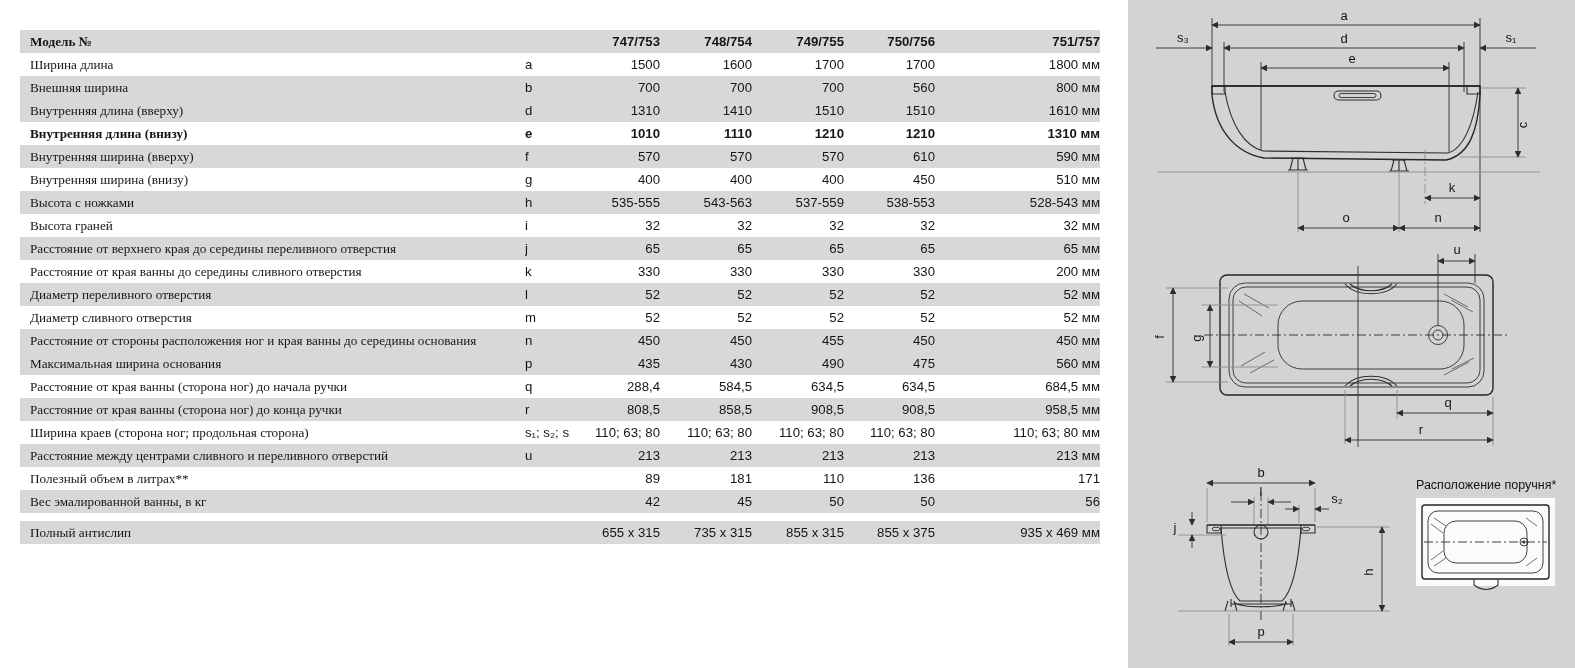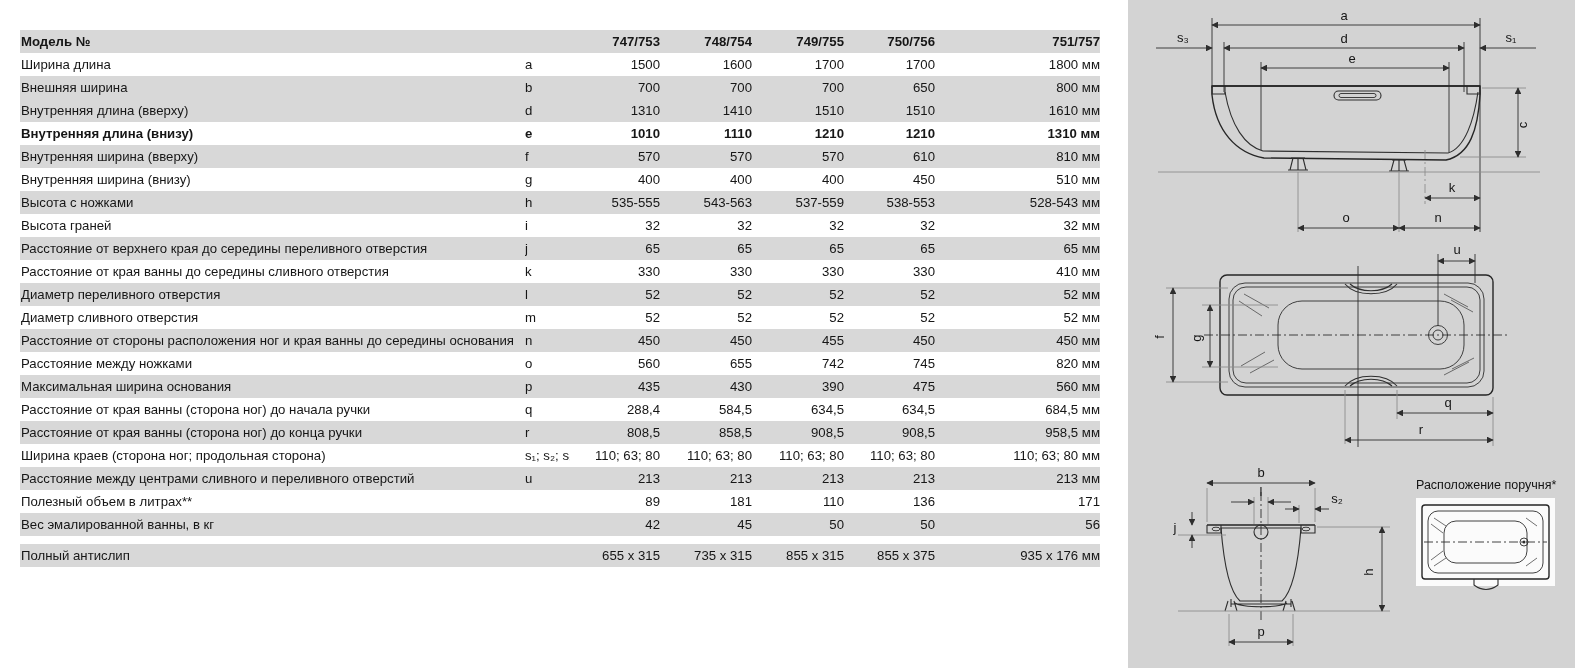--- a/index.html
+++ b/index.html
@@ -2,21 +2,21 @@
 <html><head>
 <meta charset="utf-8">
 <style>
   html,body{margin:0;padding:0;background:#fff;}
   body{width:1575px;height:668px;position:relative;overflow:hidden;
        font-family:"Liberation Sans","DejaVu Sans",sans-serif;color:#161616;}
   
   .table-wrap{position:absolute;left:20px;top:30px;width:1080px;}
   table.spec{border-collapse:collapse;table-layout:fixed;width:1080px;font-size:13.2px;}
   table.spec td{height:23px;padding:0;vertical-align:middle;white-space:nowrap;overflow:hidden;}
-  table.spec td:first-child{padding-left:1px;}
+  table.spec td:first-child{padding-left:10px;font-family:Liberation Serif, serif;}
   td.letter{padding-left:6px;}
   td.num{text-align:right;padding-right:3px;}
   tr.shade td{background:#d8d8d8;}
   tr.bold td{font-weight:700;}
   tr.header-row td{font-weight:700;}
   tr.spacer td{height:8px;background:#fff;}
   
   .panel{position:absolute;left:1128px;top:0;width:447px;height:668px;background:#d3d3d3;}
   svg text.lbl{font-family:"Liberation Sans","DejaVu Sans",sans-serif;font-size:13px;fill:#141414;}
   svg text.cap{font-family:"Liberation Sans","DejaVu Sans",sans-serif;font-size:12.5px;fill:#141414;}
@@ -61,21 +61,21 @@
           <td class="num">1700</td>
           <td class="num">1700</td>
           <td class="num">1800 мм</td>
         </tr>
         <tr class="shade">
           <td>Внешняя ширина</td>
           <td class="letter">b</td>
           <td class="num">700</td>
           <td class="num">700</td>
           <td class="num">700</td>
-          <td class="num">650</td>
+          <td class="num">560</td>
           <td class="num">800 мм</td>
         </tr>
         <tr class="shade">
           <td>Внутренняя длина (вверху)</td>
           <td class="letter">d</td>
           <td class="num">1310</td>
           <td class="num">1410</td>
           <td class="num">1510</td>
           <td class="num">1510</td>
           <td class="num">1610 мм</td>
@@ -89,21 +89,21 @@
           <td class="num">1210</td>
           <td class="num">1310 мм</td>
         </tr>
         <tr class="shade">
           <td>Внутренняя ширина (вверху)</td>
           <td class="letter">f</td>
           <td class="num">570</td>
           <td class="num">570</td>
           <td class="num">570</td>
           <td class="num">610</td>
-          <td class="num">810 мм</td>
+          <td class="num">590 мм</td>
         </tr>
         <tr class="">
           <td>Внутренняя ширина (внизу)</td>
           <td class="letter">g</td>
           <td class="num">400</td>
           <td class="num">400</td>
           <td class="num">400</td>
           <td class="num">450</td>
           <td class="num">510 мм</td>
         </tr>
@@ -134,21 +134,21 @@
           <td class="num">65</td>
           <td class="num">65 мм</td>
         </tr>
         <tr class="">
           <td>Расстояние от края ванны до середины сливного отверстия</td>
           <td class="letter">k</td>
           <td class="num">330</td>
           <td class="num">330</td>
           <td class="num">330</td>
           <td class="num">330</td>
-          <td class="num">410 мм</td>
+          <td class="num">200 мм</td>
         </tr>
         <tr class="shade">
           <td>Диаметр переливного отверстия</td>
           <td class="letter">l</td>
           <td class="num">52</td>
           <td class="num">52</td>
           <td class="num">52</td>
           <td class="num">52</td>
           <td class="num">52 мм</td>
         </tr>
@@ -163,35 +163,26 @@
         </tr>
         <tr class="shade">
           <td>Расстояние от стороны расположения ног и края ванны до середины основания</td>
           <td class="letter">n</td>
           <td class="num">450</td>
           <td class="num">450</td>
           <td class="num">455</td>
           <td class="num">450</td>
           <td class="num">450 мм</td>
         </tr>
-        <tr class="">
-          <td>Расстояние между ножками</td>
-          <td class="letter">o</td>
-          <td class="num">560</td>
-          <td class="num">655</td>
-          <td class="num">742</td>
-          <td class="num">745</td>
-          <td class="num">820 мм</td>
-        </tr>
         <tr class="shade">
           <td>Максимальная ширина основания</td>
           <td class="letter">p</td>
           <td class="num">435</td>
           <td class="num">430</td>
-          <td class="num">390</td>
+          <td class="num">490</td>
           <td class="num">475</td>
           <td class="num">560 мм</td>
         </tr>
         <tr class="">
           <td>Расстояние от края ванны (сторона ног) до начала ручки</td>
           <td class="letter">q</td>
           <td class="num">288,4</td>
           <td class="num">584,5</td>
           <td class="num">634,5</td>
           <td class="num">634,5</td>
@@ -245,21 +236,21 @@
         <tr class="spacer">
           <td colspan="7"></td>
         </tr>
         <tr class="shade">
           <td>Полный антислип</td>
           <td class="letter"></td>
           <td class="num">655 x 315</td>
           <td class="num">735 x 315</td>
           <td class="num">855 x 315</td>
           <td class="num">855 x 375</td>
-          <td class="num">935 x 176 мм</td>
+          <td class="num">935 x 469 мм</td>
         </tr>
       </tbody>
   </table>
 </div>
 
 <div class="panel">
 <svg width="447" height="668" viewBox="0 0 447 668">
   <defs>
     <marker id="arr" viewBox="0 0 10 10" refX="9" refY="5" markerWidth="7.5" markerHeight="7.5" orient="auto-start-reverse">
       <path d="M0,0 L10,5 L0,10 z" fill="#2e2e2e"></path>

